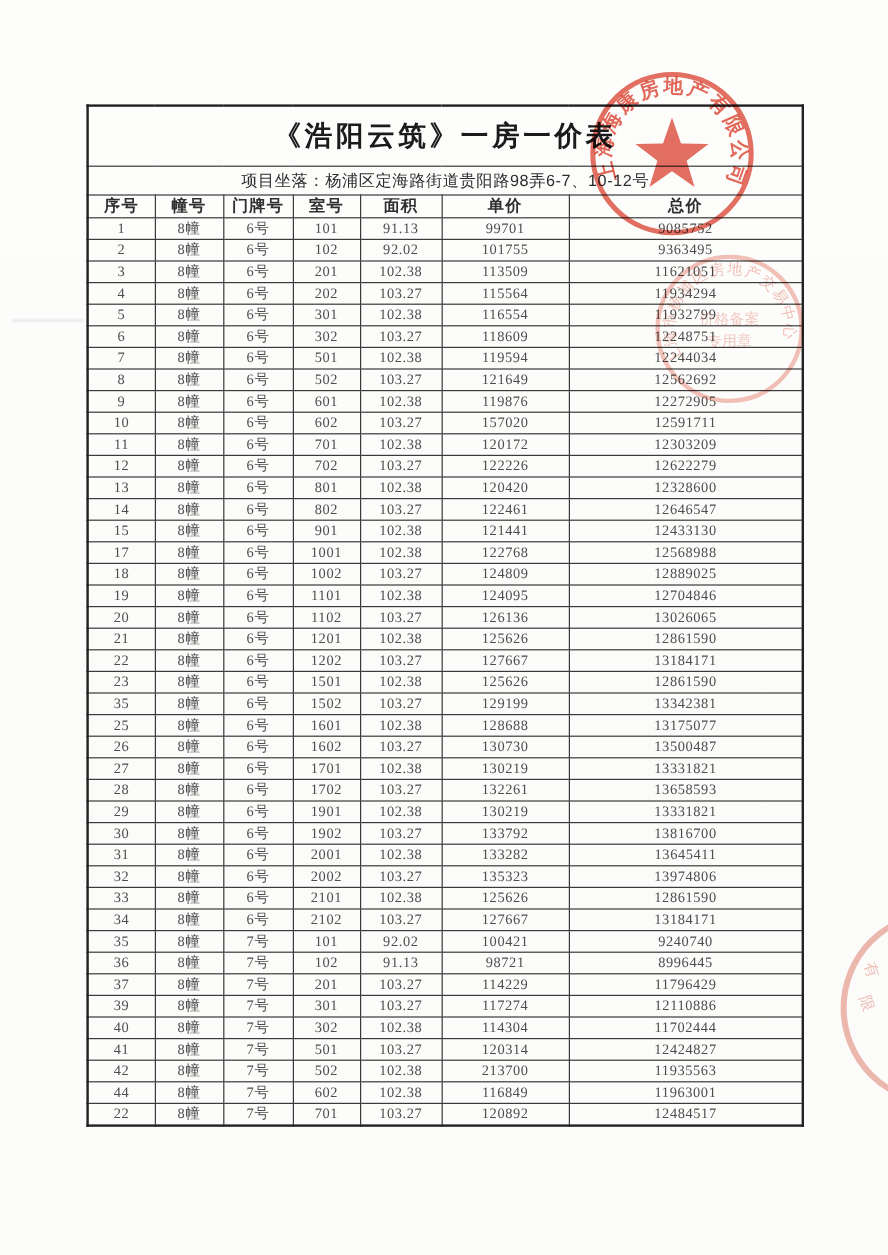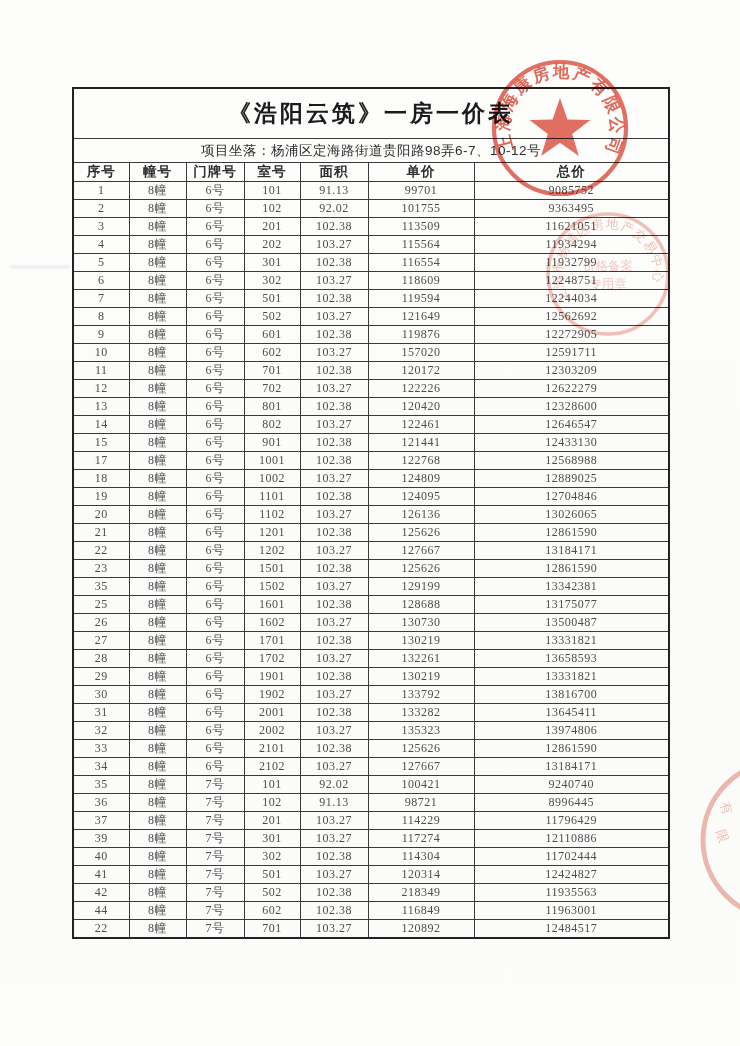--- a/index.html
+++ b/index.html
@@ -431,21 +431,21 @@
           <td>103.27</td>
           <td>120314</td>
           <td>12424827</td>
         </tr>
         <tr>
           <td>42</td>
           <td>8幢</td>
           <td>7号</td>
           <td>502</td>
           <td>102.38</td>
-          <td>218349</td>
+          <td>213700</td>
           <td>11935563</td>
         </tr>
         <tr>
           <td>44</td>
           <td>8幢</td>
           <td>7号</td>
           <td>602</td>
           <td>102.38</td>
           <td>116849</td>
           <td>11963001</td>

